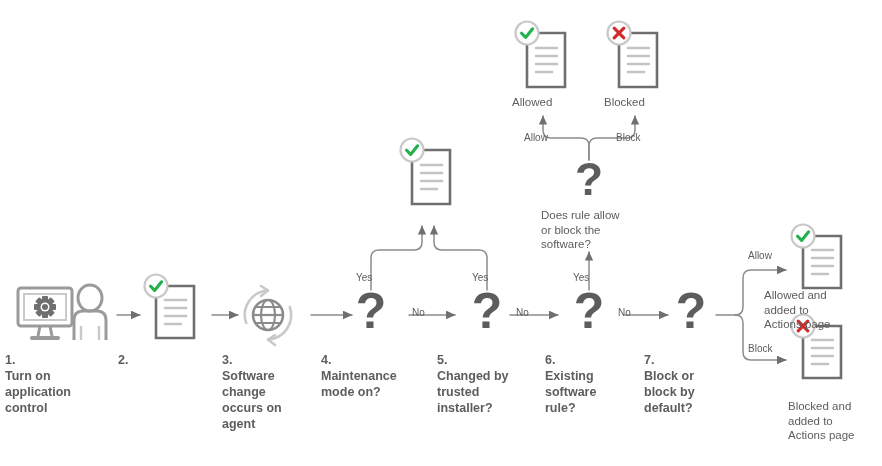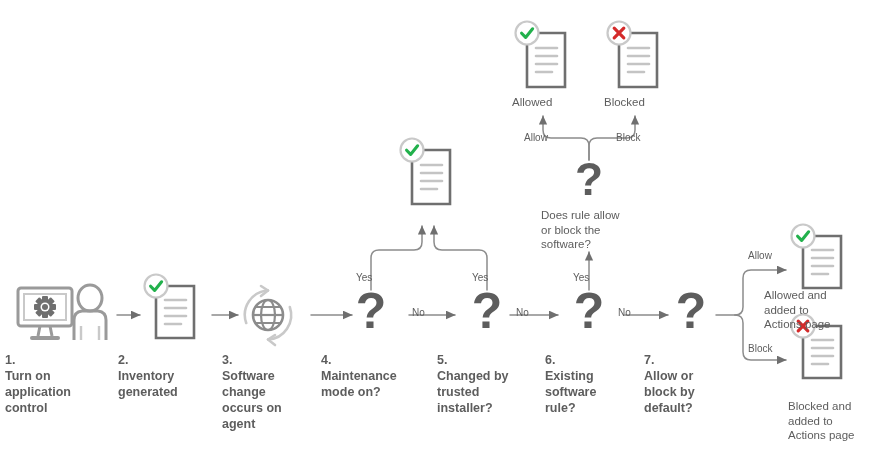--- a/index.html
+++ b/index.html
@@ -185,22 +185,20 @@
 
   <div class="lbl step-label" style="left:5px;top:352px;width:110px;">
     <div>1.</div>
     <div style="white-space:pre-line;">Turn on
 application
 control</div>
   </div>
 
   <div class="lbl step-label" style="left:118px;top:352px;width:100px;">
     <div>2.</div>
-    <div style="white-space:pre-line;">Inventory
-generated</div>
   </div>
 
   <div class="lbl step-label" style="left:222px;top:352px;width:94px;">
     <div>3.</div>
     <div style="white-space:pre-line;">Software
 change
 occurs on
 agent</div>
   </div>
 
@@ -219,21 +217,21 @@
 
   <div class="lbl step-label" style="left:545px;top:352px;width:90px;">
     <div>6.</div>
     <div style="white-space:pre-line;">Existing
 software
 rule?</div>
   </div>
 
   <div class="lbl step-label" style="left:644px;top:352px;width:94px;">
     <div>7.</div>
-    <div style="white-space:pre-line;">Allow or
+    <div style="white-space:pre-line;">Block or
 block by
 default?</div>
   </div>
 
 
   <div class="lbl cap" style="left:541px;top:208px;width:96px;white-space:pre-line;">Does rule allow
 or block the
 software?</div>
 
   <div class="lbl cap" style="left:512px;top:95px;width:70px;">Allowed</div>

